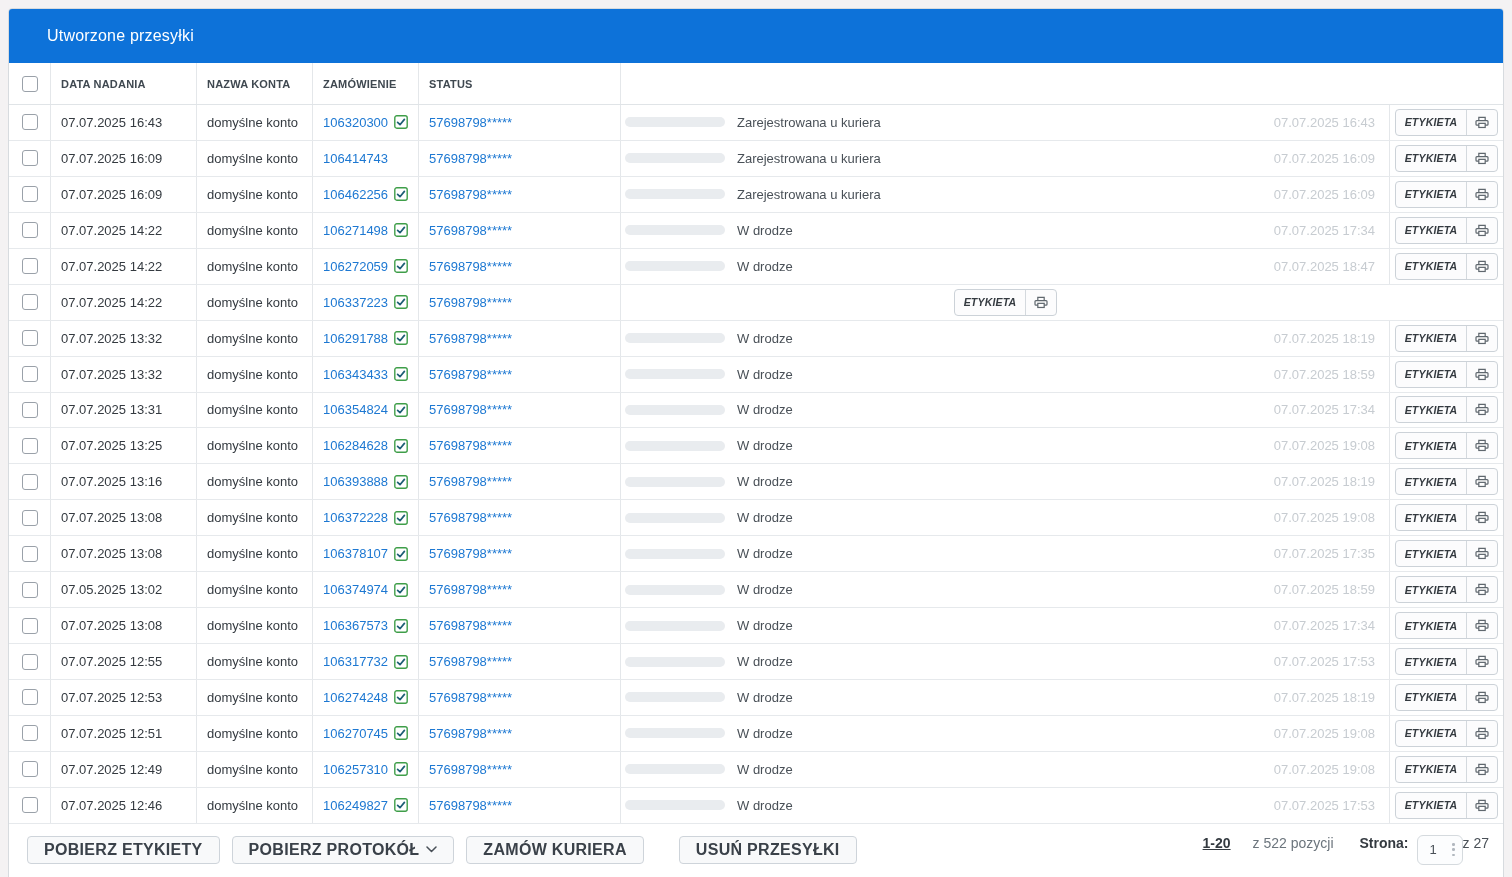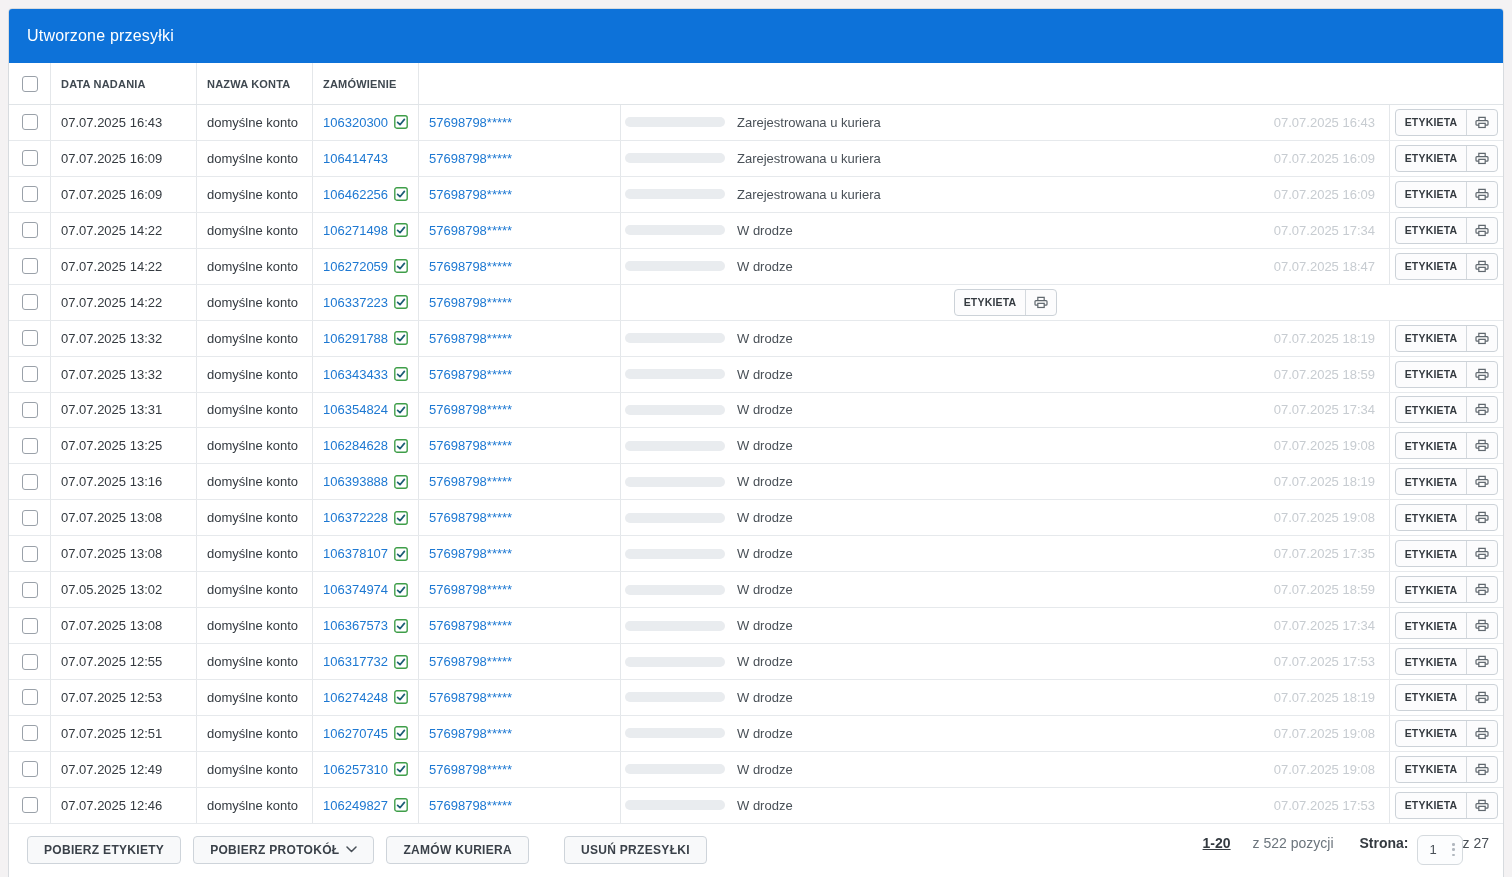--- a/index.html
+++ b/index.html
@@ -2,21 +2,21 @@
 <html><head>
 <meta charset="utf-8">
 <style>
   * { margin:0; padding:0; box-sizing:border-box; }
   html,body { width:1512px; height:877px; overflow:hidden;
     font-family:"Liberation Sans","DejaVu Sans",sans-serif;
     background:#f4f2f3; color:#343a40; }
   .card { position:absolute; left:8px; top:8px; width:1496px; height:900px;
     background:#ffffff; border:1px solid #d7dbdf; border-radius:4px 4px 0 0; }
   .card-header { height:54px; background:#0d72d9; border-radius:3px 3px 0 0;
-    display:flex; align-items:center; padding-left:18px; }
+    display:flex; align-items:center; padding-left:38px; }
   .card-header .title { color:#ffffff; font-size:16px; letter-spacing:.2px; }
 
   .grid-row { display:grid; grid-template-columns:42px 146px 116px 106px 202px 1fr 113px; align-items:stretch; }
   .thead { height:42px; border-bottom:1px solid #e0e4e7; }
   .thead .cell { display:flex; align-items:center; font-size:11px; font-weight:700;
     color:#3f4850; letter-spacing:.2px; }
   .cell { border-right:1px solid #e4e7ea; padding:0 10px; display:flex; align-items:center; min-width:0; }
   .cell:last-child { border-right:none; }
   .cell.center { justify-content:center; padding:0; }
 
@@ -34,26 +34,26 @@
   .pbar { width:100px; height:10px; background:#e9ecef; border-radius:5px; overflow:hidden;
     margin-right:12px; flex:0 0 auto; }
   .pfill { height:100%; background:#1377d4; border-radius:5px; }
   .status-label { color:#495057; font-size:13px; white-space:nowrap; }
   .status-date { margin-left:auto; color:#c7ccd1; font-size:13px; white-space:nowrap; }
 
   .action-cell { justify-content:center; padding:0; }
   .etk-btn { display:inline-flex; align-items:stretch; border:1px solid #ccd2d8; border-radius:4px;
     background:#fcfcfd; overflow:hidden; cursor:pointer; height:27px; }
   .etk-label { display:flex; align-items:center; padding:0 9px; font-size:10.5px; font-weight:700;
-    color:#343a40; letter-spacing:.2px; font-family:"Liberation Sans",sans-serif; }
+    color:#343a40; letter-spacing:.2px; font-family:"Liberation Sans",sans-serif;font-style:italic; }
   .etk-print { display:flex; align-items:center; padding:0 7px; border-left:1px solid #d4d9de; }
 
   .footer { display:flex; align-items:center; height:52px; padding:0 14px 0 18px; }
   .btn { height:28px; padding:0 16px; background:#f8f9fa; border:1px solid #ced4da; border-radius:4px;
-    font-size:12px; font-weight:700; color:#3a4149; letter-spacing:.3px; cursor:pointer;
+    font-size:16px; font-weight:700; color:#3a4149; letter-spacing:.3px; cursor:pointer;
     display:inline-flex; align-items:center; gap:7px; font-family:"Liberation Sans",sans-serif; }
   .btn + .btn { margin-left:12px; }
   .btn.gap { margin-left:35px; }
 
   .pager { margin-left:auto; display:flex; align-items:flex-start; font-size:14px; }
   .range { font-weight:700; text-decoration:underline; color:#343a40; cursor:pointer; }
   .range-total { color:#6c757d; margin-left:22px; }
   .page-label { font-weight:700; color:#343a40; margin-left:26px; margin-right:8px; }
   .page-input { width:46px; height:30px; border:1px solid #d5dade; border-radius:6px; background:#fcfdfe;
     display:flex; align-items:center; padding:0 7px 0 12px; cursor:text; }
@@ -71,20 +71,21 @@
     <span class="title">Utworzone przesyłki</span>
   </div>
 
   <div class="grid-row thead">
     <div class="cell center">
       <input type="checkbox" style="">
     </div>
     <div class="cell">DATA NADANIA</div>
     <div class="cell">NAZWA KONTA</div>
     <div class="cell">ZAMÓWIENIE</div>
+    <div class="cell">STATUS</div>
     <div class="cell"></div>
   </div>
 
   <div>
     <div class="grid-row trow">
       <div class="cell center">
         <input type="checkbox" style="">
       </div>
       <div class="cell">07.07.2025 16:43</div>
       <div class="cell">domyślne konto</div>

